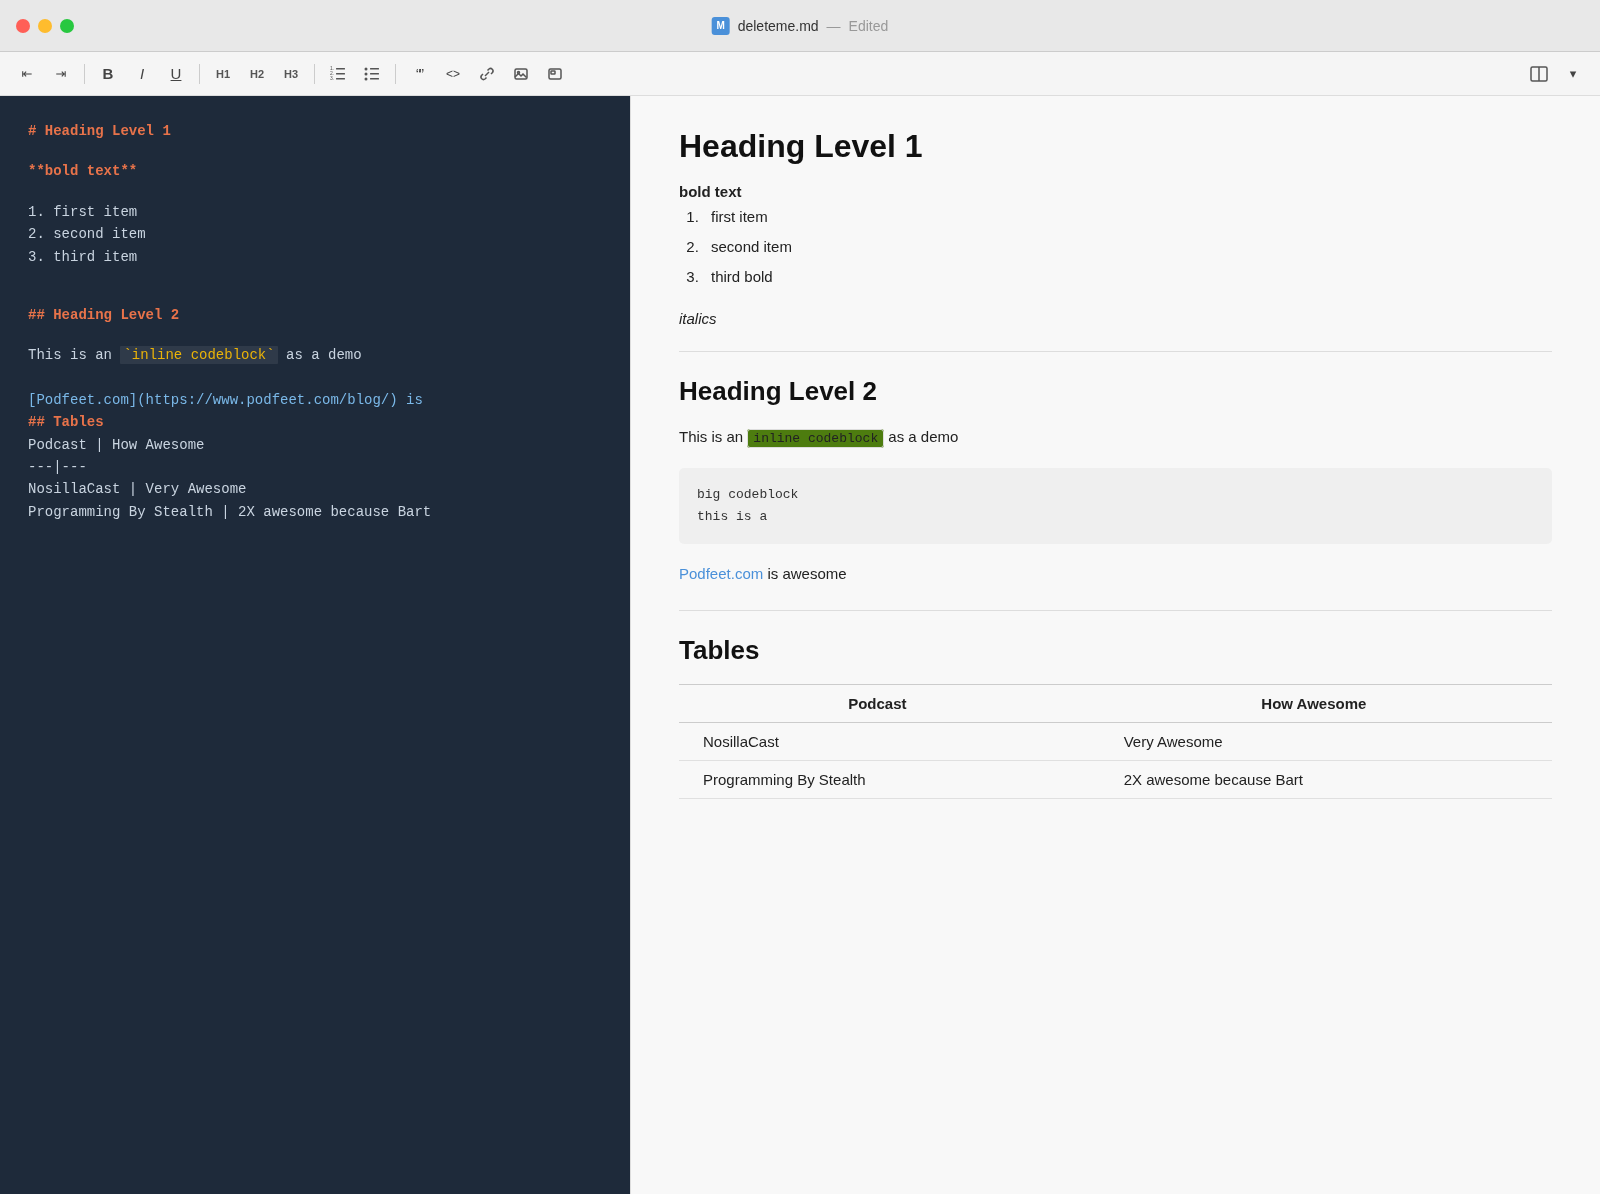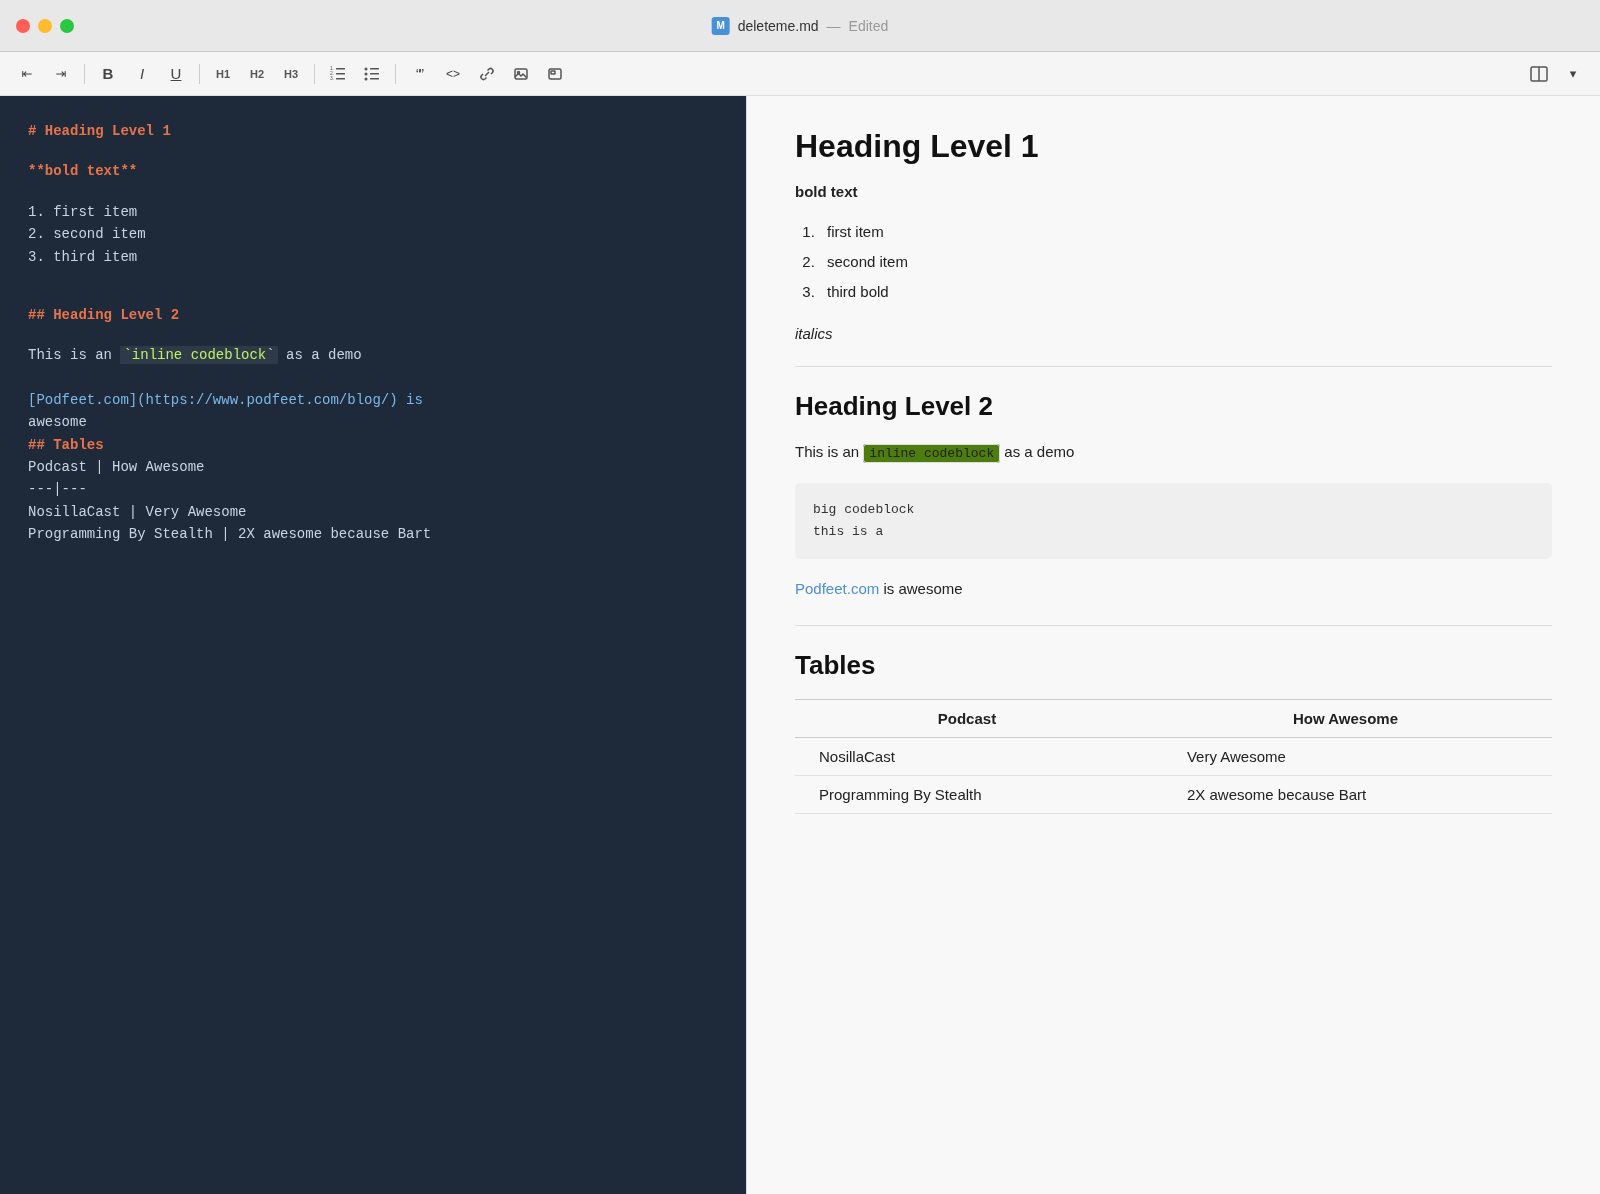--- a/index.html
+++ b/index.html
@@ -122,21 +122,21 @@
     }
 
     
     .main-content {
       display: flex;
       height: calc(1194px - 52px - 44px);
     }
 
     
     .editor-panel {
-      width: 746px;
+      width: 630px;
       background: #1e2a3a;
       padding: 24px 28px;
       overflow-y: auto;
       font-family: "Menlo", "Monaco", "Courier New", monospace;
       font-size: 14px;
       line-height: 1.6;
       color: #c9d4e0;
       flex-shrink: 0;
     }
 
@@ -156,21 +156,21 @@
 
     .md-italic-marker {
       color: #e8734a;
     }
 
     .md-list-item {
       color: #c9d4e0;
     }
 
     .md-code-inline {
-      color: #bef264;
+      color: #eab308;
       background: rgba(255,255,255,0.08);
       padding: 1px 3px;
       border-radius: 1px;
     }
 
     .md-code-block {
       color: #7a8fa0;
       padding-left: 40px;
       margin: 4px 0;
     }
@@ -205,21 +205,21 @@
     .preview-h1 {
       font-size: 32px;
       font-weight: 700;
       color: #111;
       margin-bottom: 18px;
     }
 
     .preview-bold {
       font-weight: 700;
       font-size: 15px;
-      margin-bottom: 17px;
+      margin-bottom: 2px;
     }
 
     .preview-ol {
       margin: 0 0 18px 24px;
       font-size: 15px;
       line-height: 2;
     }
 
     .preview-ol li {
       padding-left: 8px;
@@ -406,21 +406,20 @@
     <div class="editor-line md-normal">
       <span>This is an </span><span class="md-code-inline">`inline codeblock`</span><span> as a demo</span>
     </div>
     <div class="editor-spacer"></div>
     <div class="md-code-block">
       <div></div>
       <div></div>
       <div></div>
     </div>
     <div class="editor-line md-link">[Podfeet.com](https://www.podfeet.com/blog/) is</div>
-    <div class="editor-line md-normal">awesome</div>
     <div class="editor-line md-heading">## Tables</div>
     <div class="editor-line md-normal">Podcast | How Awesome</div>
     <div class="editor-line md-separator">---|---</div>
     <div class="editor-line md-normal">NosillaCast | Very Awesome</div>
     <div class="editor-line md-normal">Programming By Stealth | 2X awesome because Bart</div>
   </div>
 
   <div class="preview-panel">
 
     <h1 class="preview-h1">Heading Level 1</h1>

